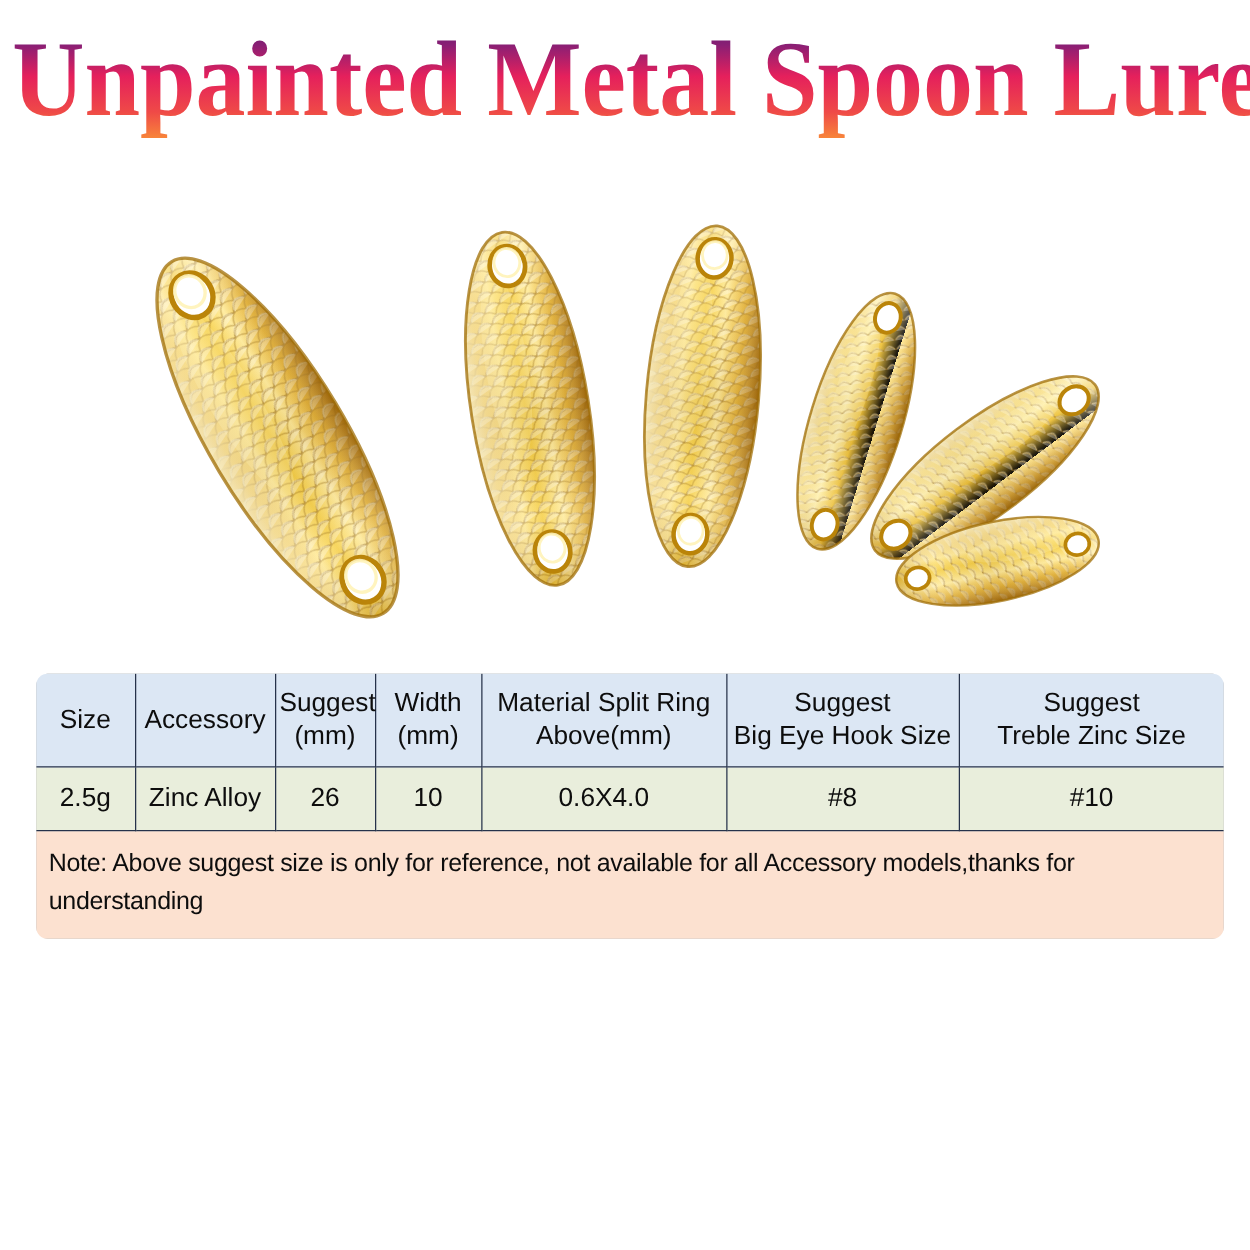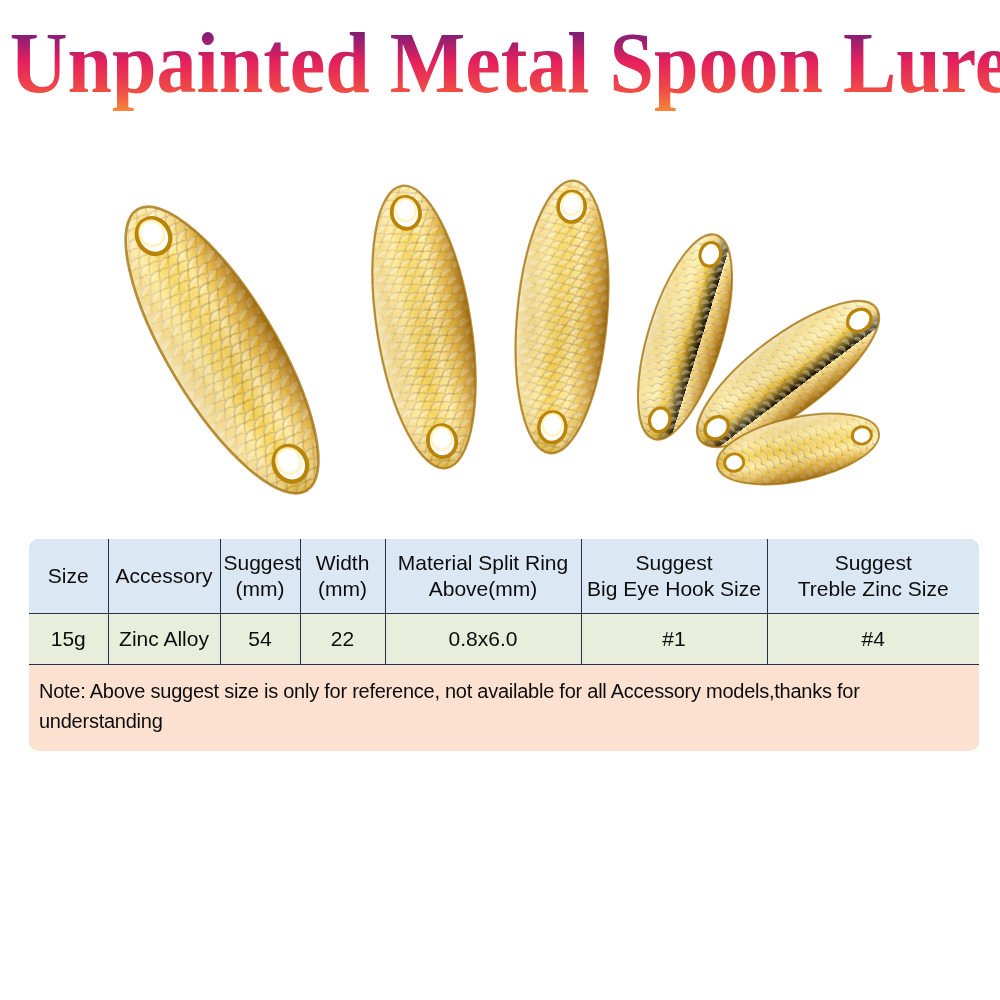--- a/index.html
+++ b/index.html
@@ -266,26 +266,26 @@
           <span>Big Eye Hook Size</span>
         </th>
         <th>
           <span>Suggest</span><br>
           <span>Treble Zinc Size</span>
         </th>
       </tr>
     </thead>
     <tbody>
       <tr>
-        <td>15g</td>
+        <td>2.5g</td>
         <td>Zinc Alloy</td>
-        <td>54</td>
-        <td>22</td>
-        <td>0.8x6.0</td>
-        <td>#1</td>
-        <td>#4</td>
+        <td>26</td>
+        <td>10</td>
+        <td>0.6X4.0</td>
+        <td>#8</td>
+        <td>#10</td>
       </tr>
       <tr class="note-row">
         <td colspan="7">Note: Above suggest size is only for reference, not available for all Accessory models,thanks for understanding</td>
       </tr>
     </tbody>
   </table>
 </div>
 
 </body></html>

